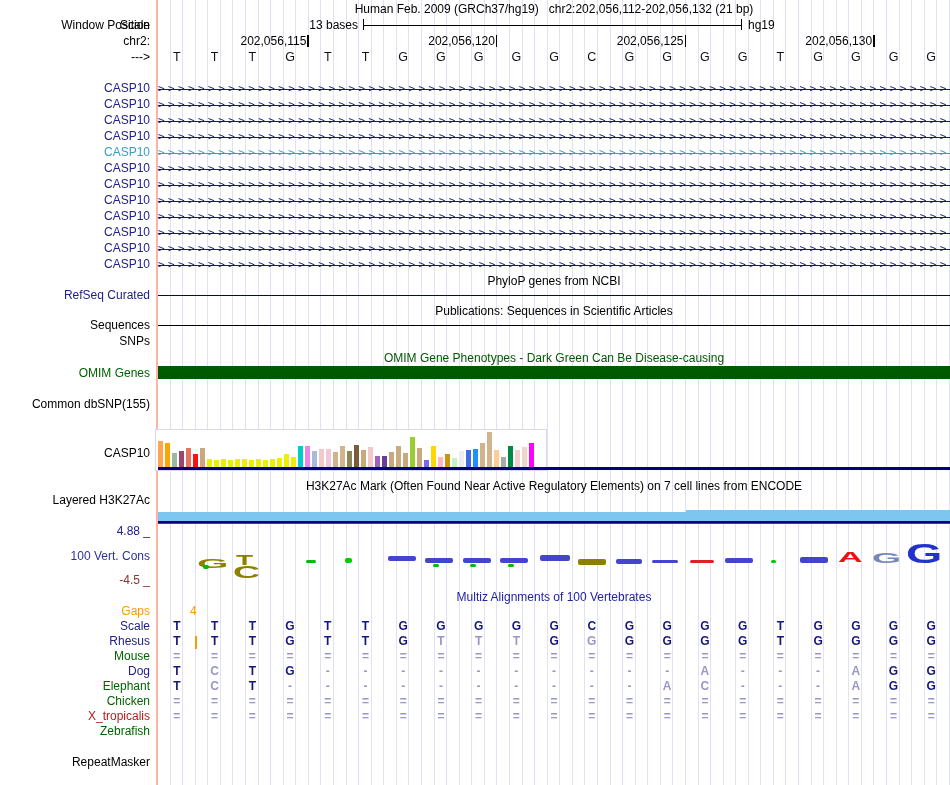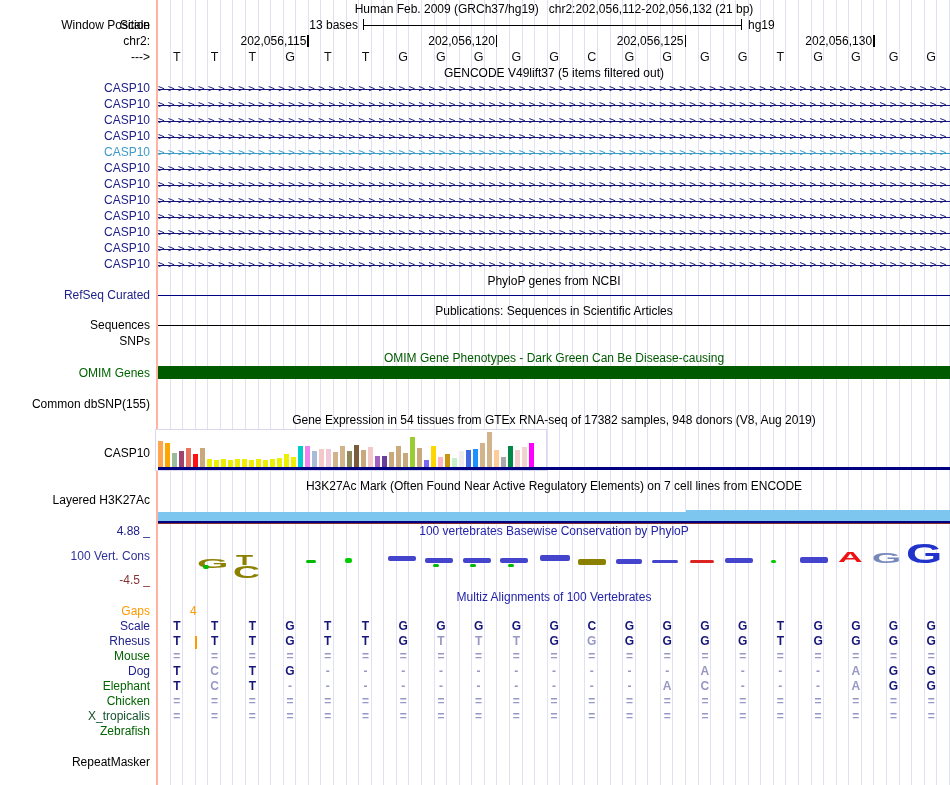--- a/index.html
+++ b/index.html
@@ -68,21 +68,20 @@
       <span>G</span>
       <span>G</span>
       <span>G</span>
       <span>T</span>
       <span>G</span>
       <span>G</span>
       <span>G</span>
       <span>G</span>
     </div>
 
-  <div class="ctitle" style="top:66px">GENCODE V49lift37 (5 items filtered out)</div>
   <div id="gene-rows">
       <div class="lbl" style="top: 81px; color: rgb(33, 33, 139);">CASP10</div>
       <div class="generow" style="top: 81px;">
         <div class="gline" style="background: rgb(22, 22, 122);"></div>
         <div class="chev" style="color: rgb(22, 22, 122);">&gt;&gt;&gt;&gt;&gt;&gt;&gt;&gt;&gt;&gt;&gt;&gt;&gt;&gt;&gt;&gt;&gt;&gt;&gt;&gt;&gt;&gt;&gt;&gt;&gt;&gt;&gt;&gt;&gt;&gt;&gt;&gt;&gt;&gt;&gt;&gt;&gt;&gt;&gt;&gt;&gt;&gt;&gt;&gt;&gt;&gt;&gt;&gt;&gt;&gt;&gt;&gt;&gt;&gt;&gt;&gt;&gt;&gt;&gt;&gt;&gt;&gt;&gt;&gt;&gt;&gt;&gt;&gt;&gt;&gt;&gt;&gt;&gt;&gt;&gt;&gt;&gt;&gt;&gt;</div>
       </div>
       <div class="lbl" style="top: 97px; color: rgb(33, 33, 139);">CASP10</div>
       <div class="generow" style="top: 97px;">
         <div class="gline" style="background: rgb(22, 22, 122);"></div>
         <div class="chev" style="color: rgb(22, 22, 122);">&gt;&gt;&gt;&gt;&gt;&gt;&gt;&gt;&gt;&gt;&gt;&gt;&gt;&gt;&gt;&gt;&gt;&gt;&gt;&gt;&gt;&gt;&gt;&gt;&gt;&gt;&gt;&gt;&gt;&gt;&gt;&gt;&gt;&gt;&gt;&gt;&gt;&gt;&gt;&gt;&gt;&gt;&gt;&gt;&gt;&gt;&gt;&gt;&gt;&gt;&gt;&gt;&gt;&gt;&gt;&gt;&gt;&gt;&gt;&gt;&gt;&gt;&gt;&gt;&gt;&gt;&gt;&gt;&gt;&gt;&gt;&gt;&gt;&gt;&gt;&gt;&gt;&gt;&gt;</div>
@@ -148,21 +147,20 @@
   <div class="hline" id="sequences-line" style="left: 158px; top: 325px; width: 792px; height: 1px; background: rgb(0, 0, 0);"></div>
 
   <div class="lbl" style="top:334px">SNPs</div>
 
   <div class="ctitle" style="top:351px;color:#005A00">OMIM Gene Phenotypes - Dark Green Can Be Disease-causing</div>
   <div class="lbl" style="top:366px;color:#006400">OMIM Genes</div>
   <div class="hline" id="omim-bar" style="left: 158px; top: 366px; width: 792px; height: 13px; background: rgb(0, 90, 0);"></div>
 
   <div class="lbl" style="top:397px">Common dbSNP(155)</div>
 
-  <div class="ctitle" style="top:413px">Gene Expression in 54 tissues from GTEx RNA-seq of 17382 samples, 948 donors (V8, Aug 2019)</div>
   <div class="lbl" style="top:446px">CASP10</div>
   <div id="gtex-box" style="position:absolute;left:155px;top:429px;width:390px;height:40px;background:#fff;border:1px solid #D8D8EE;">
     <div id="gtex-bars" style="position:absolute;left:0;top:0;right:0;bottom:0">
         <div class="gtex-bar" style="left: 2px; height: 29px; background: rgb(255, 165, 79);"></div>
         <div class="gtex-bar" style="left: 9px; height: 27px; background: rgb(255, 165, 0);"></div>
         <div class="gtex-bar" style="left: 16px; height: 17px; background: rgb(156, 187, 156);"></div>
         <div class="gtex-bar" style="left: 23px; height: 19px; background: rgb(160, 68, 110);"></div>
         <div class="gtex-bar" style="left: 30px; height: 22px; background: rgb(233, 115, 94);"></div>
         <div class="gtex-bar" style="left: 37px; height: 16px; background: rgb(255, 17, 17);"></div>
         <div class="gtex-bar" style="left: 44px; height: 22px; background: rgb(201, 168, 124);"></div>
@@ -218,21 +216,20 @@
   <div class="hline" id="gtex-baseline" style="left: 158px; top: 467px; width: 792px; height: 3px; background: rgb(0, 0, 128);"></div>
 
   <div class="ctitle" style="top:479px">H3K27Ac Mark (Often Found Near Active Regulatory Elements) on 7 cell lines from ENCODE</div>
   <div class="lbl" style="top:493px">Layered H3K27Ac</div>
   <div class="hline" id="h3k27-left" style="left: 158px; top: 512px; width: 528px; height: 9px; background: rgb(124, 198, 239);"></div>
   <div class="hline" id="h3k27-right" style="left: 686px; top: 510px; width: 264px; height: 11px; background: rgb(124, 198, 239);"></div>
   <div class="hline" id="h3k27-base" style="left: 158px; top: 521px; width: 792px; height: 2px; background: rgb(0, 0, 128);"></div>
   <div class="hline" id="h3k27-maroon" style="left: 158px; top: 523px; width: 792px; height: 1px; background: rgb(128, 48, 48);"></div>
 
   <div class="lbl" style="top:524px;color:#21218B">4.88 _</div>
-  <div class="ctitle" style="top:524px;color:#2222AA">100 vertebrates Basewise Conservation by PhyloP</div>
   <div class="lbl" style="top:549px;color:#30309C">100 Vert. Cons</div>
   <div class="lbl" style="top:573px;color:#883333">-4.5 _</div>
   <div id="phylop-logo">
       <span class="logo-letter" style="left: 197px; top: 559px; color: rgb(139, 128, 0); transform: scale(2.89, 0.86);">G</span>
       <div class="logo-rect" style="left: 203px; top: 565px; width: 6px; height: 4px; background: rgb(0, 187, 0); border-radius: 2px;"></div>
       <span class="logo-letter" style="left: 236px; top: 554px; color: rgb(139, 128, 0); transform: scale(2, 1.05);">T</span>
       <span class="logo-letter" style="left: 233px; top: 566px; color: rgb(139, 128, 0); transform: scale(2.67, 1.24);">C</span>
       <div class="logo-rect" style="left: 306px; top: 560px; width: 10px; height: 3px; background: rgb(0, 187, 0); border-radius: 2px;"></div>
       <div class="logo-rect" style="left: 345px; top: 558px; width: 7px; height: 5px; background: rgb(0, 204, 0); border-radius: 2px;"></div>
       <div class="logo-rect" style="left: 388px; top: 556px; width: 28px; height: 5px; background: rgb(68, 68, 204); border-radius: 2px;"></div>
@@ -397,21 +394,21 @@
         <span style="color: rgb(152, 152, 198);">=</span>
         <span style="color: rgb(152, 152, 198);">=</span>
         <span style="color: rgb(152, 152, 198);">=</span>
         <span style="color: rgb(152, 152, 198);">=</span>
         <span style="color: rgb(152, 152, 198);">=</span>
         <span style="color: rgb(152, 152, 198);">=</span>
         <span style="color: rgb(152, 152, 198);">=</span>
         <span style="color: rgb(152, 152, 198);">=</span>
         <span style="color: rgb(152, 152, 198);">=</span>
       </div>
-      <div class="lbl" style="top: 709px; color: #14532d;">X_tropicalis</div>
+      <div class="lbl" style="top: 709px; color: #b91c1c;">X_tropicalis</div>
       <div class="cellrow" style="top: 709px;">
         <span style="color: rgb(152, 152, 198);">=</span>
         <span style="color: rgb(152, 152, 198);">=</span>
         <span style="color: rgb(152, 152, 198);">=</span>
         <span style="color: rgb(152, 152, 198);">=</span>
         <span style="color: rgb(152, 152, 198);">=</span>
         <span style="color: rgb(152, 152, 198);">=</span>
         <span style="color: rgb(152, 152, 198);">=</span>
         <span style="color: rgb(152, 152, 198);">=</span>
         <span style="color: rgb(152, 152, 198);">=</span>

